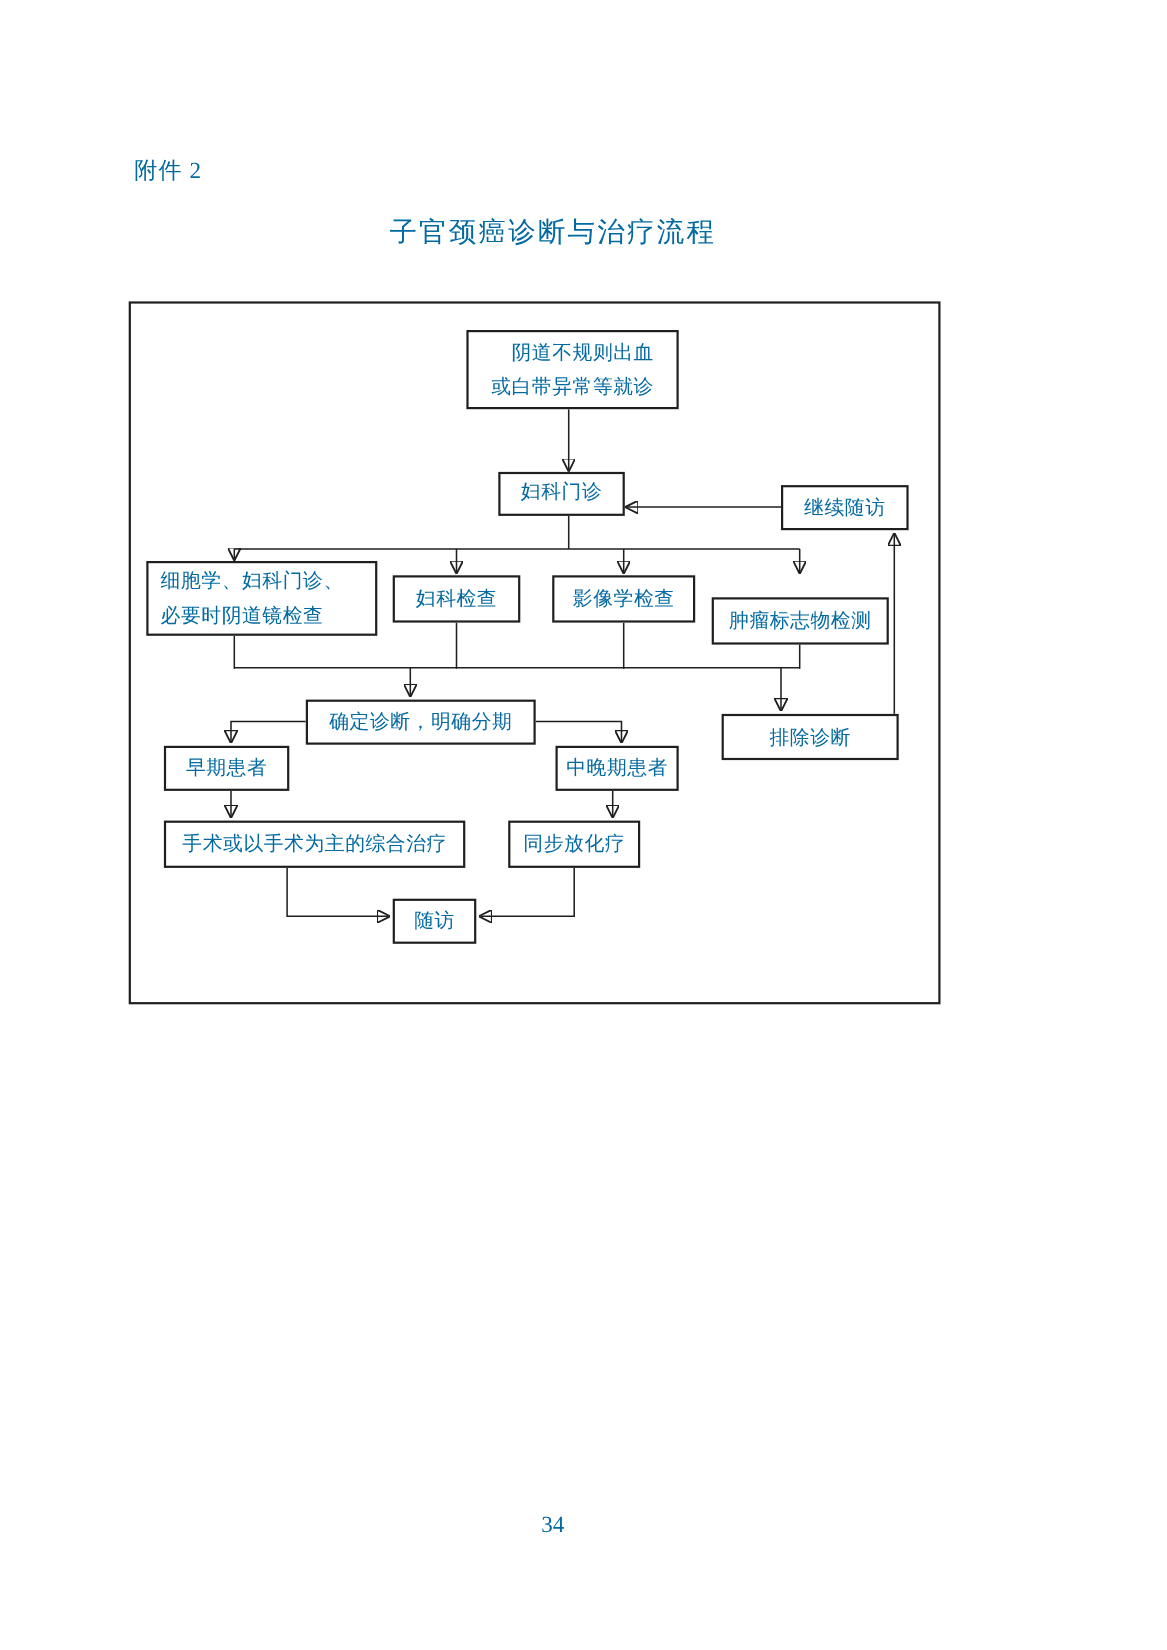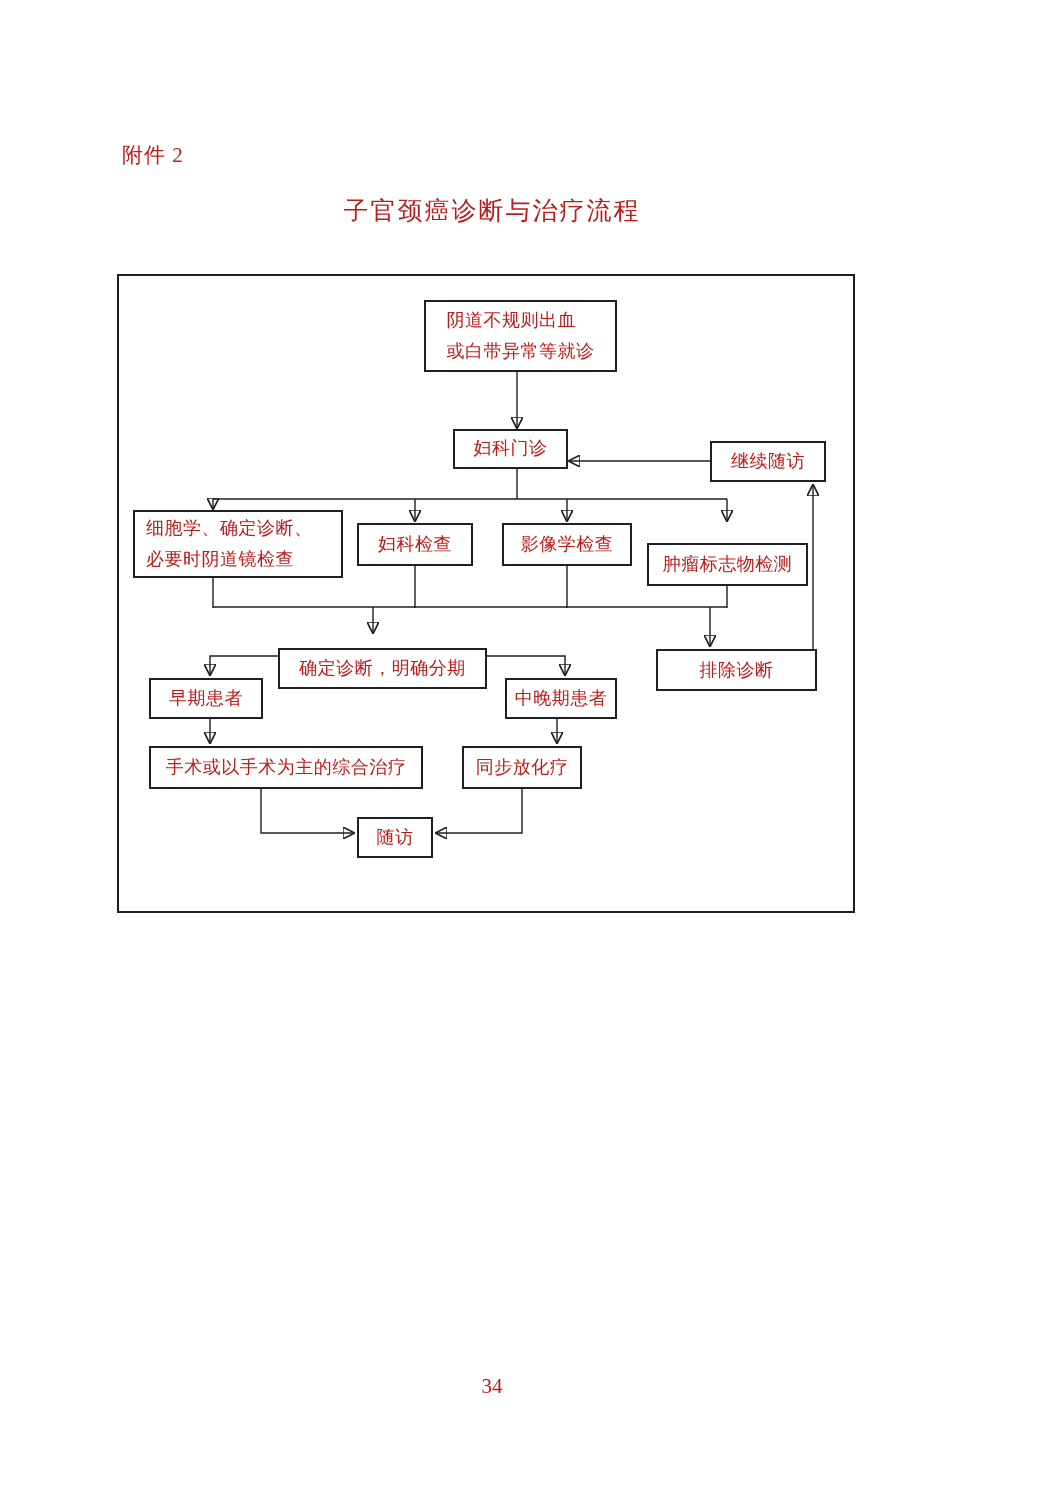--- a/index.html
+++ b/index.html
@@ -6,22 +6,23 @@
     margin: 0;
     padding: 0;
     background: #ffffff;
   }
   .page {
     position: relative;
     width: 984px;
     height: 1500px;
     background: #ffffff;
     font-family: "Liberation Serif", "DejaVu Serif", serif;
-    color: #b91c1c;
+    color: #0369a1;
     overflow: hidden;
+    padding-left: 21px;
   }
   .attachment-label {
     position: absolute;
     left: 122px;
     top: 141px;
     font-size: 21px;
     letter-spacing: 1px;
   }
   .doc-title {
     position: absolute;
@@ -57,21 +58,21 @@
     fill: none;
   }
   .node {
     position: absolute;
     box-sizing: border-box;
     border: 2px solid #1f1f1f;
     background: #ffffff;
     display: flex;
     align-items: center;
     justify-content: center;
-    text-align: left;
+    text-align: right;
     font-size: 18px;
     line-height: 1.7;
     white-space: pre-line;
     letter-spacing: 0.5px;
   }
   .node.align-left {
     justify-content: flex-start;
     text-align: left;
     padding-left: 11px;
     padding-right: 6px;
@@ -126,32 +127,32 @@
     <path d="M522 789 V833 H437" marker-end="url(#arw)"></path>
   </svg>
 
   <div class="node" style="left:424px; top:300px; width:193px; height:72px;">阴道不规则出血
 或白带异常等就诊</div>
 
   <div class="node" style="left:453px; top:429px; width:115px; height:40px;font-family:Liberation Mono, monospace;">妇科门诊</div>
 
   <div class="node" style="left:710px; top:441px; width:116px; height:41px;">继续随访</div>
 
-  <div class="node align-left" style="left:133px; top:510px; width:210px; height:68px;">细胞学、确定诊断、
+  <div class="node align-left" style="left:133px; top:510px; width:210px; height:68px;">细胞学、妇科门诊、
 必要时阴道镜检查</div>
 
   <div class="node" style="left:357px; top:523px; width:116px; height:43px;">妇科检查</div>
 
   <div class="node" style="left:502px; top:523px; width:130px; height:43px;">影像学检查</div>
 
   <div class="node" style="left:647px; top:523px; width:161px; height:43px;margin-top:20px;">肿瘤标志物检测</div>
 
   <div class="node" style="left:656px; top:649px; width:161px; height:42px;">排除诊断</div>
 
-  <div class="node" style="left:278px; top:636px; width:209px; height:41px;margin-top:12px;">确定诊断，明确分期</div>
+  <div class="node" style="left:278px; top:636px; width:209px; height:41px;">确定诊断，明确分期</div>
 
   <div class="node" style="left:149px; top:678px; width:114px; height:41px;">早期患者</div>
 
   <div class="node" style="left:505px; top:678px; width:112px; height:41px;">中晚期患者</div>
 
   <div class="node" style="left:149px; top:746px; width:274px; height:43px;">手术或以手术为主的综合治疗</div>
 
   <div class="node" style="left:462px; top:746px; width:120px; height:43px;">同步放化疗</div>
 
   <div class="node" style="left:357px; top:817px; width:76px; height:41px;">随访</div>

